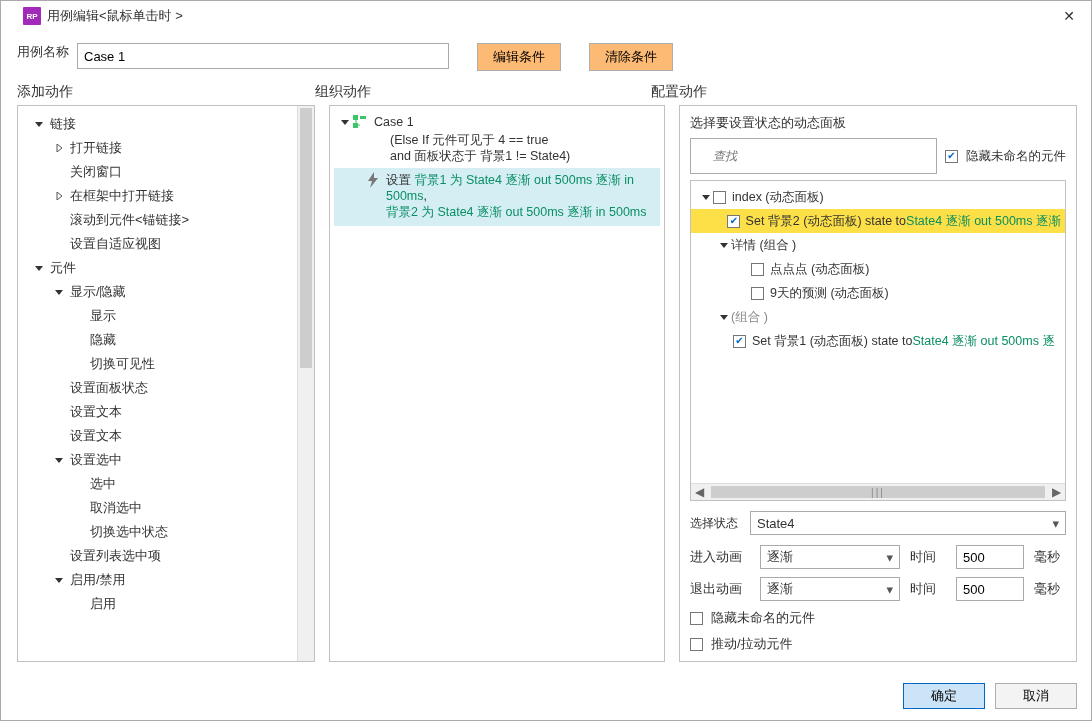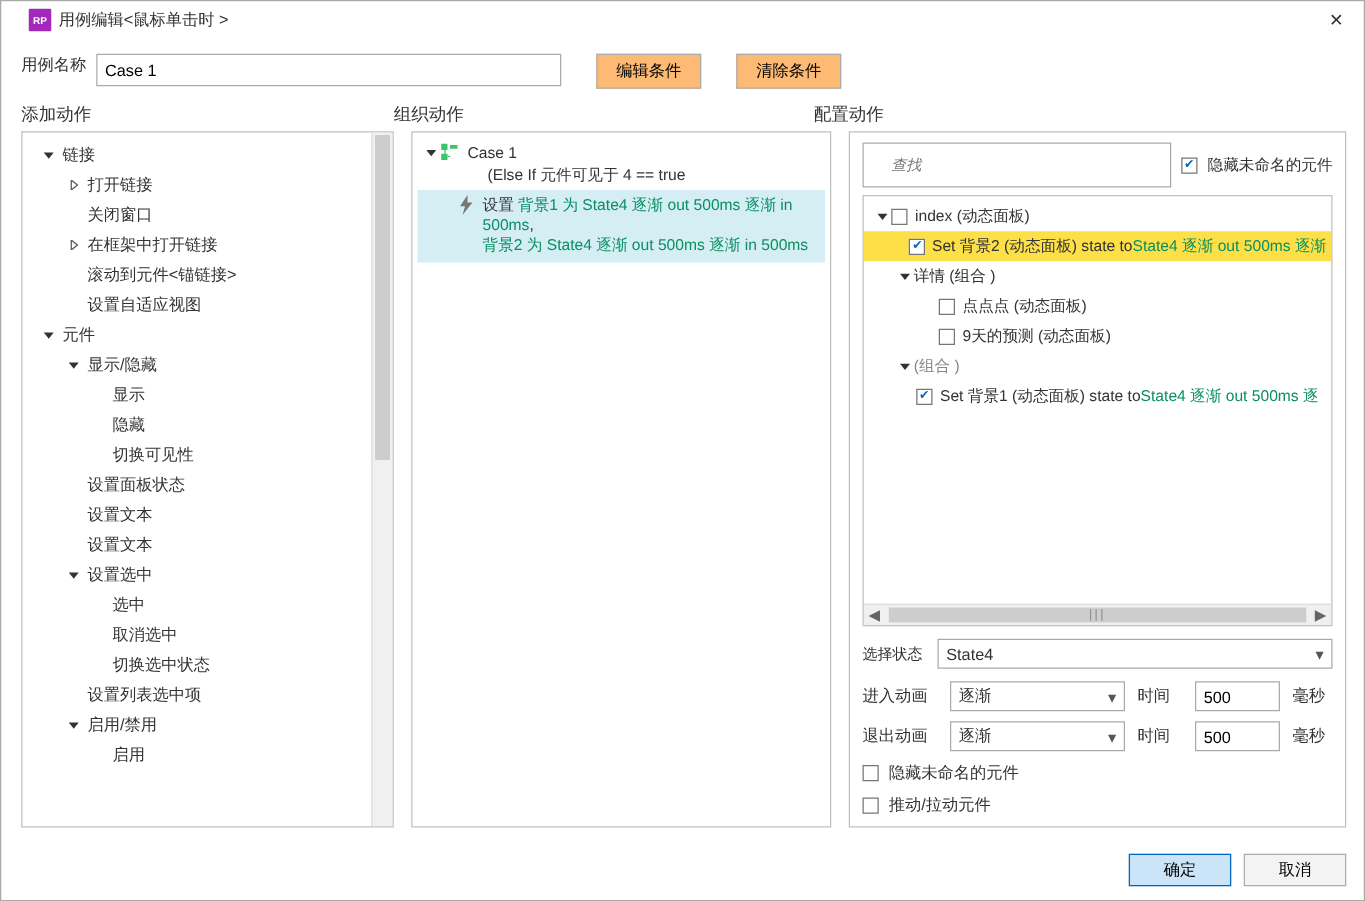--- a/index.html
+++ b/index.html
@@ -292,35 +292,37 @@
           <svg width="16" height="16" viewBox="0 0 16 16">
               <rect x="1" y="1" width="5" height="5" fill="#3cc46a"></rect>
               <rect x="8" y="2" width="6" height="3" fill="#3cc46a"></rect>
               <rect x="1" y="9" width="5" height="5" fill="#3cc46a"></rect>
               <path d="M4 6 V9 M6 11 H8" stroke="#3cc46a" stroke-width="1"></path>
             </svg>
         </span>
         <span>Case 1</span>
       </div>
       <div class="mid-cond">(Else If 元件可见于 4 == true</div>
+      <div class="mid-cond">and 面板状态于 背景1 != State4)</div>
       <div class="mid-action">
         <span class="bolt">
           <svg width="14" height="16" viewBox="0 0 14 16">
               <path d="M8 0 L2 9 L6 9 L4 16 L12 6 L8 6 Z" fill="#777"></path>
             </svg>
         </span>
         <span class="mid-action-text">
           <span>设置 </span><span class="green">背景1 为 State4 逐渐 out 500ms 逐渐 in 500ms</span><span>,</span><br>
           <span class="green">背景2 为 State4 逐渐 out 500ms 逐渐 in 500ms</span>
         </span>
       </div>
     </div>
   </div>
 
   <div class="panel panel-right">
+    <div class="section-title">选择要设置状态的动态面板</div>
     <div class="search-row">
       <input class="search-input" placeholder="查找" style="">
       <span class="chk on"></span>
       <span class="hide-label">隐藏未命名的元件</span>
     </div>
 
     <div class="right-tree">
       <div class="right-tree-inner">
         <div class="rt-row">
           <span class="ind" style="width:4px"></span>

